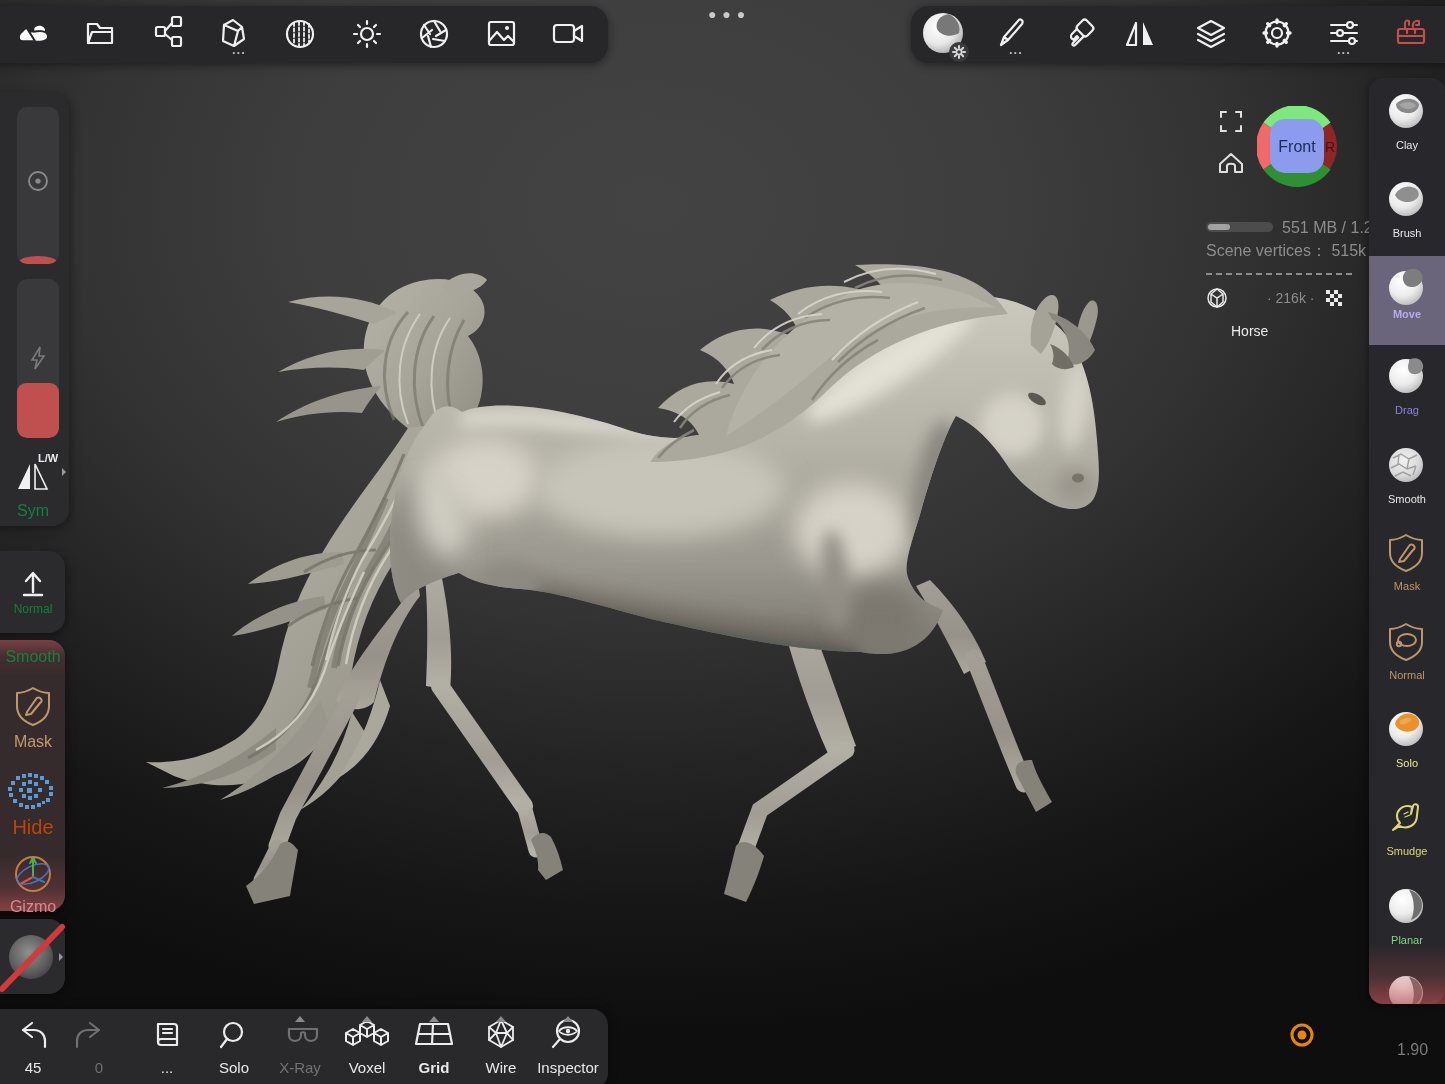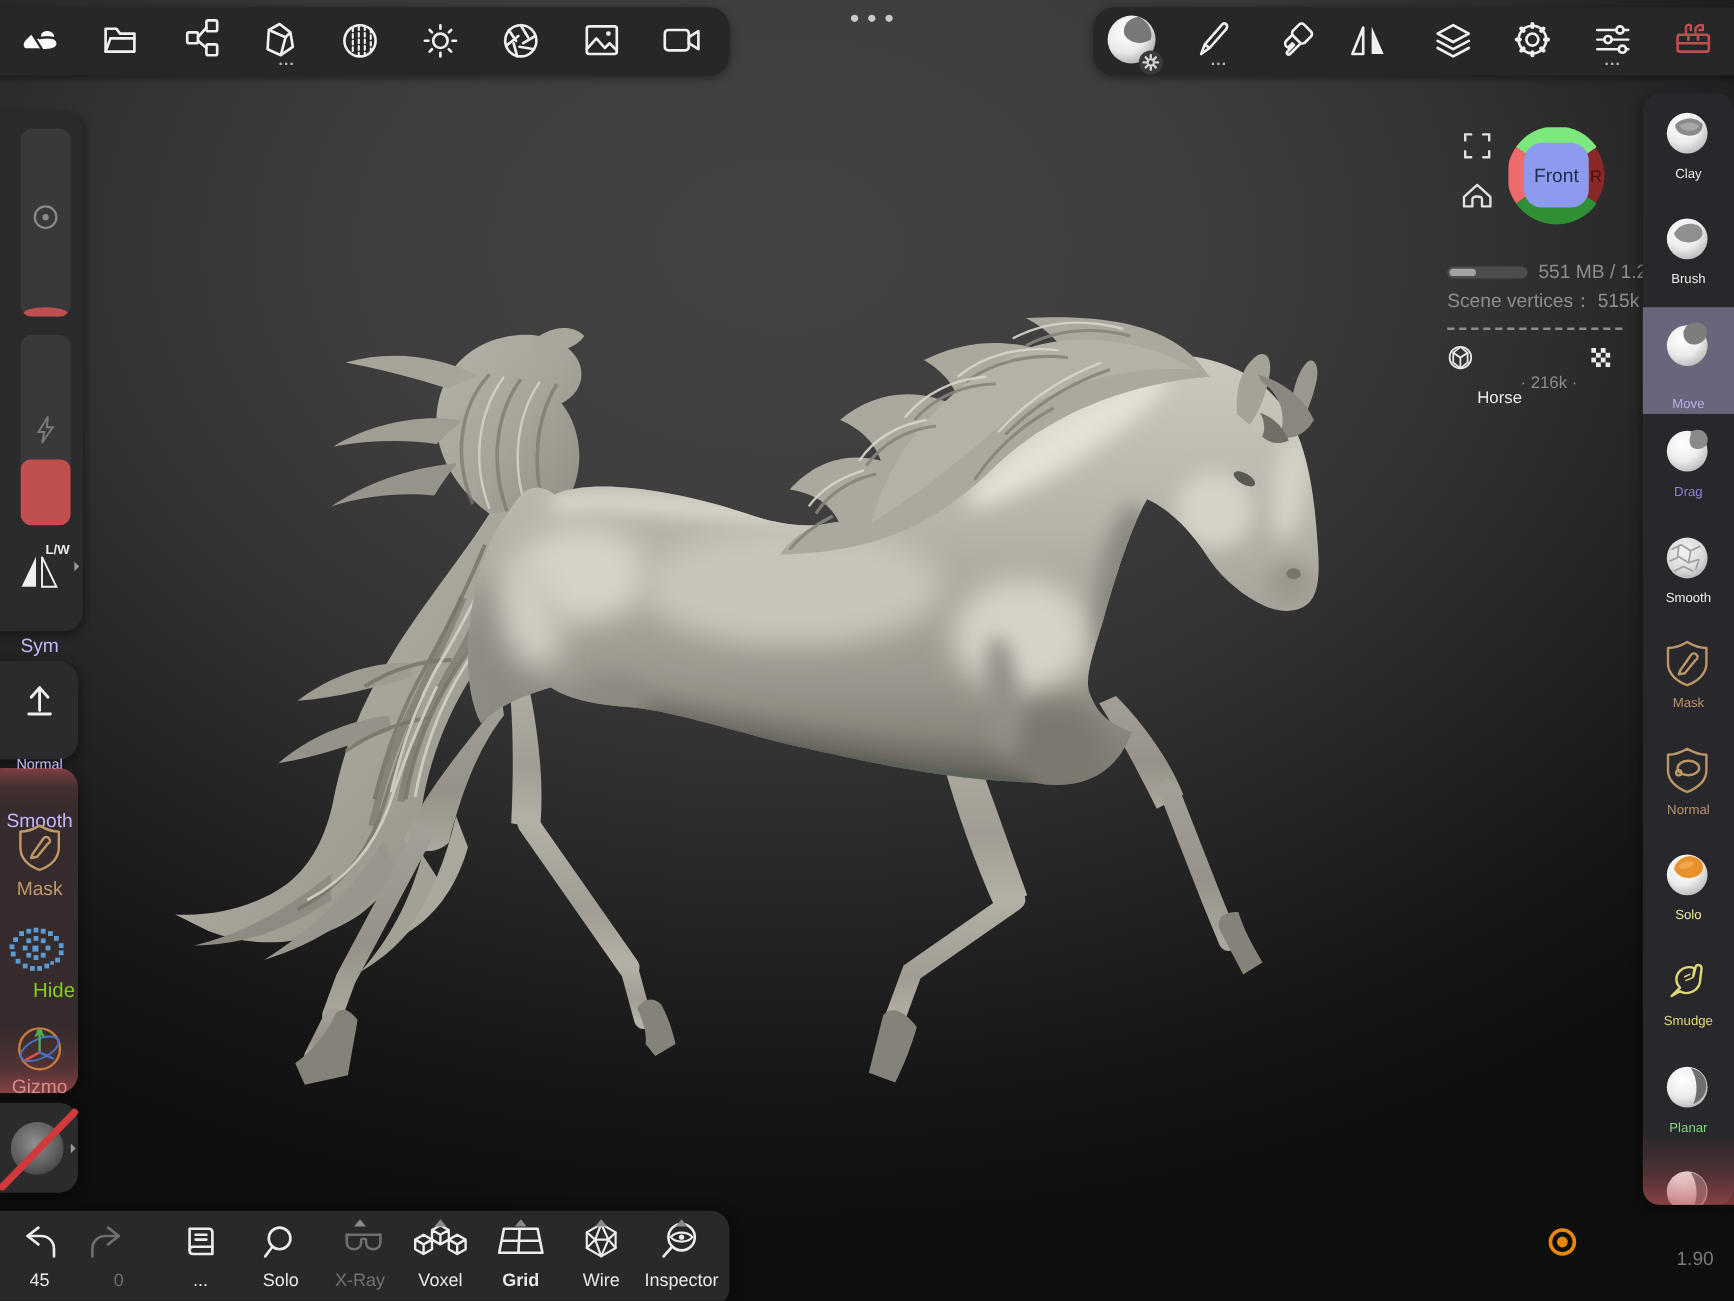--- a/index.html
+++ b/index.html
@@ -1,20 +1,20 @@
 <!DOCTYPE html>
 <html><head>
 <meta charset="utf-8">
 <style>
 html,body{margin:0;padding:0;}
 body{width:1445px;height:1084px;overflow:hidden;position:relative;background:#0d0d0d;font-family:"Liberation Sans",sans-serif;-webkit-font-smoothing:antialiased;}
 #canvas{position:absolute;left:0;top:0;width:1445px;height:1084px;
  background:radial-gradient(ellipse 1150px 830px at 650px 205px,#434343 0%,#3e3e3e 30%,#333333 50%,#242424 68%,#161616 85%,#0e0e0e 100%);}
 .panel{position:absolute;background:#29282a;}
-.lbl{color:#c4b5fd;font-size:15px;text-align:center;margin-top:28px;}
+.lbl{color:#15803d;font-size:15px;text-align:center;}
 
 #tbL{left:-20px;top:6px;width:628px;height:57px;border-radius:18px;background:#272628;box-shadow:0 2px 8px rgba(0,0,0,.45);}
 #tbR{left:911px;top:6px;width:554px;height:57px;border-radius:18px;background:#272628;box-shadow:0 2px 8px rgba(0,0,0,.45);}
 .dots3{position:absolute;color:#b9b9b9;font-size:13px;letter-spacing:1px;font-weight:bold;}
 
 #lp1{left:-14px;top:92px;width:83px;height:434px;border-radius:16px;background:#2b2a2c;box-shadow:2px 3px 8px rgba(0,0,0,.35);}
 #lpNormal{left:-14px;top:551px;width:79px;height:82px;border-radius:16px;background:#2b2a2c;box-shadow:2px 3px 8px rgba(0,0,0,.35);}
 #lpRed{left:-14px;top:640px;width:79px;height:271px;border-radius:16px;background:#322a2b;overflow:hidden;box-shadow:2px 3px 8px rgba(0,0,0,.35);}
 #lpBrush{left:-14px;top:919px;width:79px;height:75px;border-radius:16px;background:#2b2a2c;overflow:hidden;box-shadow:2px 3px 8px rgba(0,0,0,.35);}
 .slider{position:absolute;left:17px;width:42px;border-radius:10px;background:#39383b;}
@@ -353,21 +353,21 @@
         <rect x="28" y="12" width="4" height="4"></rect>
         <rect x="34" y="14" width="4" height="4"></rect>
    <rect x="19" y="20" width="4" height="4"></rect>
         <rect x="38" y="20" width="4" height="4"></rect>
    <rect x="22" y="26" width="4" height="4"></rect>
         <rect x="28" y="28" width="4" height="4"></rect>
         <rect x="34" y="26" width="4" height="4"></rect>
    <rect x="27" y="20" width="5" height="5"></rect>
   </g>
  </svg>
- <div style="position:absolute;left:0px;top:816px;width:66px;text-align:center;color:#84cc16;font-size:17px;padding-left:12px;">Hide</div>
+ <div style="position:absolute;left:0px;top:816px;width:66px;text-align:center;color:#c2410c;font-size:20px;">Hide</div>
  <svg width="66" height="48" style="position:absolute;left:0;top:850px;" fill="none" stroke-linecap="round">
   <circle cx="33" cy="24" r="17" stroke="#c87941" stroke-width="2"></circle>
   <ellipse cx="33" cy="24" rx="17" ry="8" stroke="#4472c4" stroke-width="1.6" transform="rotate(-25 33 24)"></ellipse>
   <path d="M 33,27 L 33,10 M 30,13 L 33,9 L 36,13" stroke="#4caf50" stroke-width="2"></path>
   <path d="M 33,27 L 22,33" stroke="#e05050" stroke-width="2"></path>
   <path d="M 33,27 L 44,32" stroke="#4472c4" stroke-width="2"></path>
   <circle cx="33" cy="10" r="2.4" fill="#4caf50" stroke="none"></circle>
  </svg>
  <div style="position:absolute;left:0px;top:898px;width:66px;text-align:center;color:#d88a8a;font-size:16px;">Gizmo</div>
 
@@ -501,21 +501,21 @@
 
  <circle cx="37" cy="828" r="17" fill="url(#sg)"></circle>
  <path d="M 40,812 C 47,813 53,819 53,827 C 53,834 48,840 42,842 C 46,834 46,821 40,812 Z" fill="#6f6f6f"></path>
 
  <circle cx="37" cy="915" r="17" fill="url(#sg)"></circle>
  <path d="M 40,899 C 47,900 53,906 53,914 C 53,921 48,927 42,929 C 46,921 46,908 40,899 Z" fill="#6f6f6f"></path>
 </svg>
 <div style="position:absolute;left:1369px;top:944px;width:76px;height:60px;border-radius:0 0 0 14px;background:linear-gradient(180deg,rgba(188,78,82,0) 0%,rgba(188,78,82,.25) 55%,rgba(188,78,82,.65) 100%);"></div>
 <div class="rit" style="top:139px;">Clay</div>
 <div class="rit" style="top:227px;">Brush</div>
-<div class="rit" style="top:331px;color:#b5aeea;">Move</div>
+<div class="rit" style="top:308px;color:#b5aeea;font-weight:bold;">Move</div>
 <div class="rit" style="top:404px;color:#8b82dd;">Drag</div>
 <div class="rit" style="top:493px;">Smooth</div>
 <div class="rit" style="top:580px;color:#bd9668;">Mask</div>
 <div class="rit" style="top:669px;color:#bd9668;">Normal</div>
 <div class="rit" style="top:757px;color:#eae89c;">Solo</div>
 <div class="rit" style="top:845px;color:#ded876;">Smudge</div>
 <div class="rit" style="top:934px;color:#7ed87e;">Planar</div>
 </div>
 
 <div id="navinfo">
@@ -541,21 +541,21 @@
  <div style="position:absolute;left:1208px;top:224px;width:22px;height:6px;border-radius:3px;background:#a2a2a2;"></div>
  <div class="gtxt" style="left:1282px;top:219px;">551 MB / 1.2</div>
  <div class="gtxt" style="left:1206px;top:241px;">Scene vertices： 515k</div>
  <div style="position:absolute;left:1206px;top:273px;width:146px;height:0;border-top:2px dashed #8d8d8d;"></div>
 
  <svg width="22" height="22" style="position:absolute;left:1206px;top:287px;" fill="none" stroke="#e9e9e9" stroke-width="1.5">
   <circle cx="11" cy="11" r="9"></circle>
   <path d="M 11,2 L 17,7 L 17,15 L 11,20 L 5,15 L 5,7 Z M 5,7 L 11,11 L 17,7 M 11,11 L 11,20"></path>
  </svg>
  <div style="position:absolute;left:1231px;top:289px;color:#eaeaea;font-size:14px;margin-top:34px;">Horse</div>
- <div style="position:absolute;left:1267px;top:290px;color:#8d8d8d;font-size:14px;margin-top:20px;">·&nbsp;216k&nbsp;·</div>
+ <div style="position:absolute;left:1267px;top:290px;color:#8d8d8d;font-size:14px;">·&nbsp;216k&nbsp;·</div>
  <svg width="16" height="16" style="position:absolute;left:1326px;top:290px;">
   <g fill="#e9e9e9">
    <rect x="0" y="0" width="4" height="4"></rect>
         <rect x="8" y="0" width="4" height="4"></rect>
    <rect x="4" y="4" width="4" height="4"></rect>
         <rect x="12" y="4" width="4" height="4"></rect>
    <rect x="0" y="8" width="4" height="4"></rect>
         <rect x="8" y="8" width="4" height="4"></rect>
    <rect x="4" y="12" width="4" height="4"></rect>
         <rect x="12" y="12" width="4" height="4"></rect>

